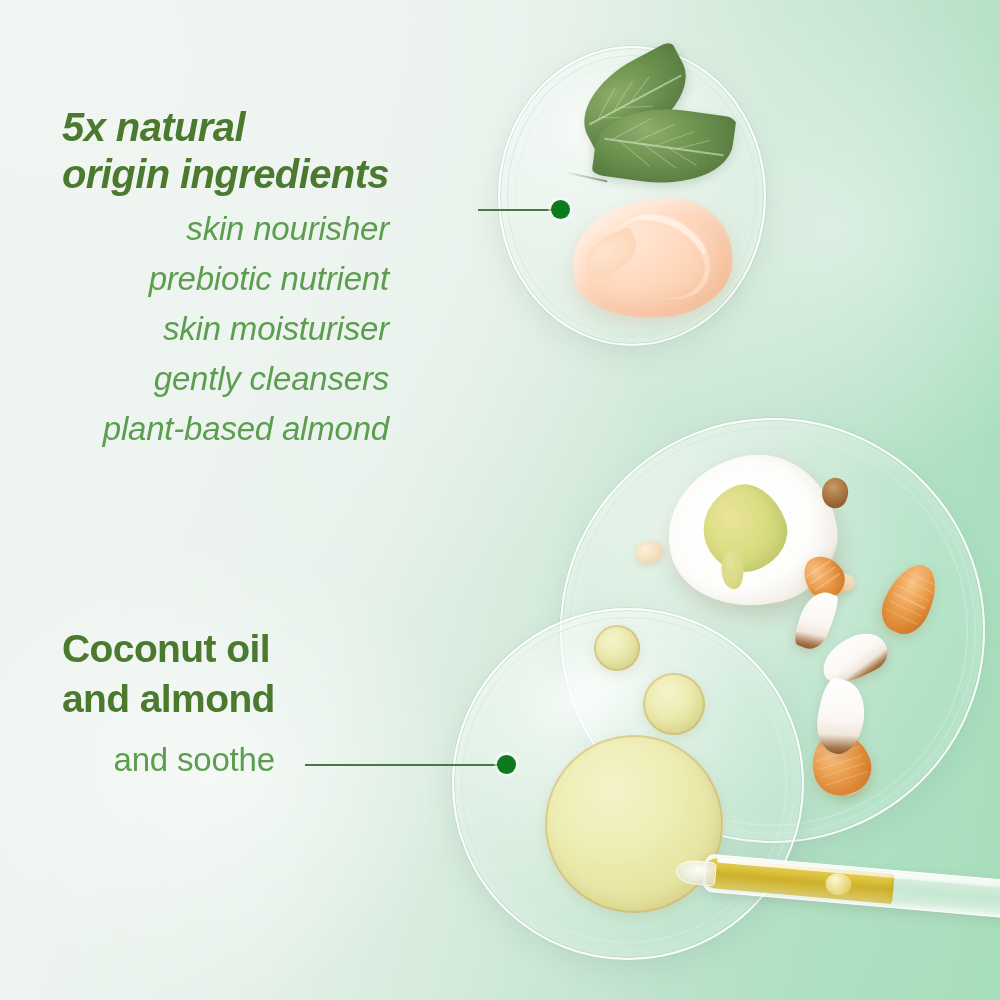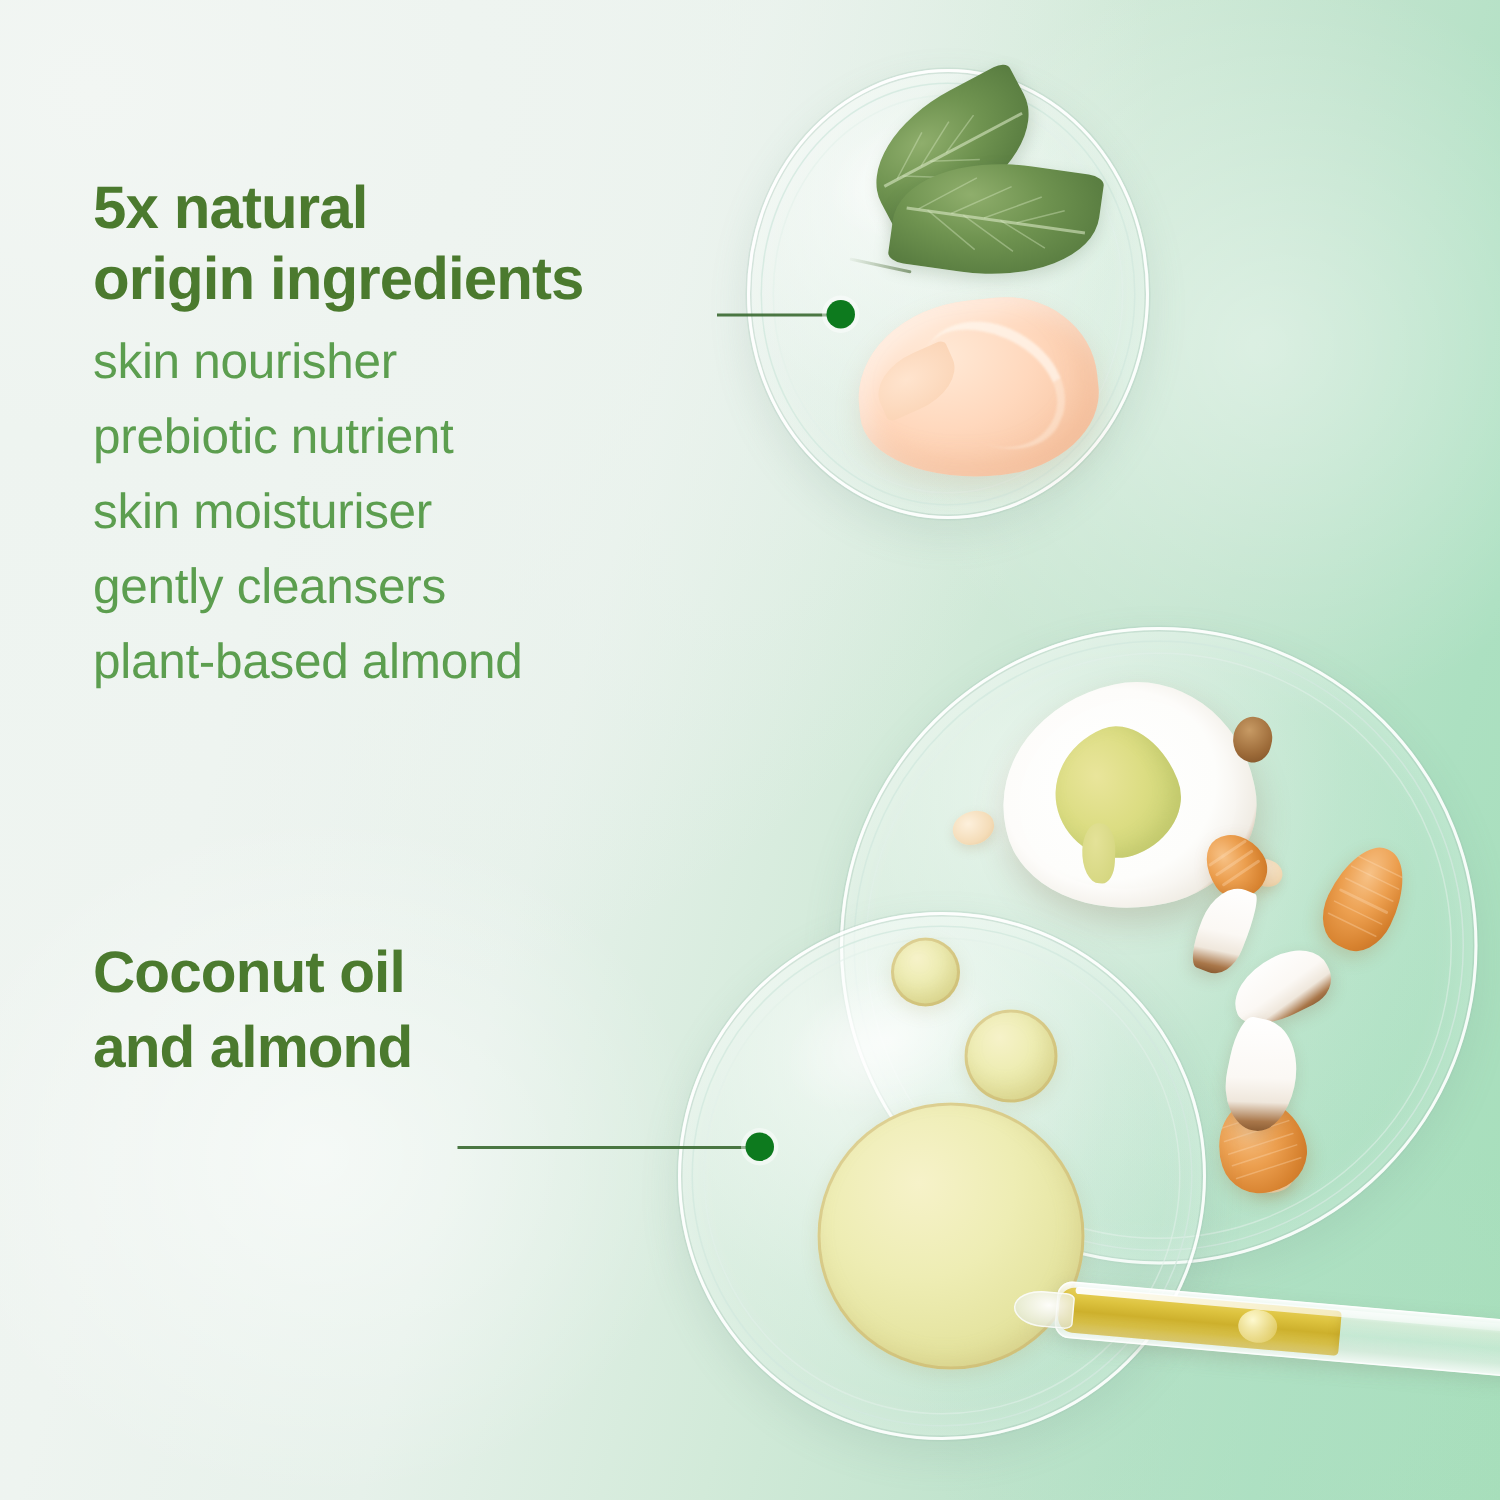--- a/index.html
+++ b/index.html
@@ -414,21 +414,21 @@
   #callout-1-line { left: 478px; top: 209px; width: 78px; }
   #callout-1-dot  { left: 551px; top: 200px; }
   #callout-2-line { left: 305px; top: 764px; width: 198px; }
   #callout-2-dot  { left: 497px; top: 755px; }
 
   
   .text-block {
     position: absolute;
     left: 62px;
   }
-  #block-top { top: 116px; }
+  #block-top { top: 104px; font-style: italic; }
   #block-bottom { top: 624px; }
 
   .headline {
     margin: 0;
     font-family: "Liberation Sans", sans-serif;
     font-weight: 700;
     font-size: 40px;
     line-height: 47px;
     letter-spacing: -0.6px;
     color: #4b7a2e;
@@ -441,20 +441,21 @@
     font-size: 33px;
     line-height: 50px;
     letter-spacing: -0.2px;
     color: #5c9e4f;
     white-space: nowrap;
   }
   .sub-list {
     list-style: none;
     margin: 6px 0 0 0;
     padding: 0;
+    text-align: right;
   }
   #block-bottom .headline { font-size: 39px; line-height: 50px; }
   #block-bottom .sub-list { margin-top: 10px; }
   #block-bottom .subline { line-height: 52px; }
 </style>
 </head>
 <body>
 
 <div id="stage">
 
@@ -575,16 +576,17 @@
       <li class="subline">skin moisturiser</li>
       <li class="subline">gently cleansers</li>
       <li class="subline">plant-based almond</li>
     </ul>
   </div>
 
   <div class="text-block" id="block-bottom">
     <h2 class="headline">Coconut oil</h2>
     <h2 class="headline">and almond</h2>
     <ul class="sub-list">
+      <li class="subline">and soothe</li>
     </ul>
   </div>
 
 </div>
 
 </body></html>

